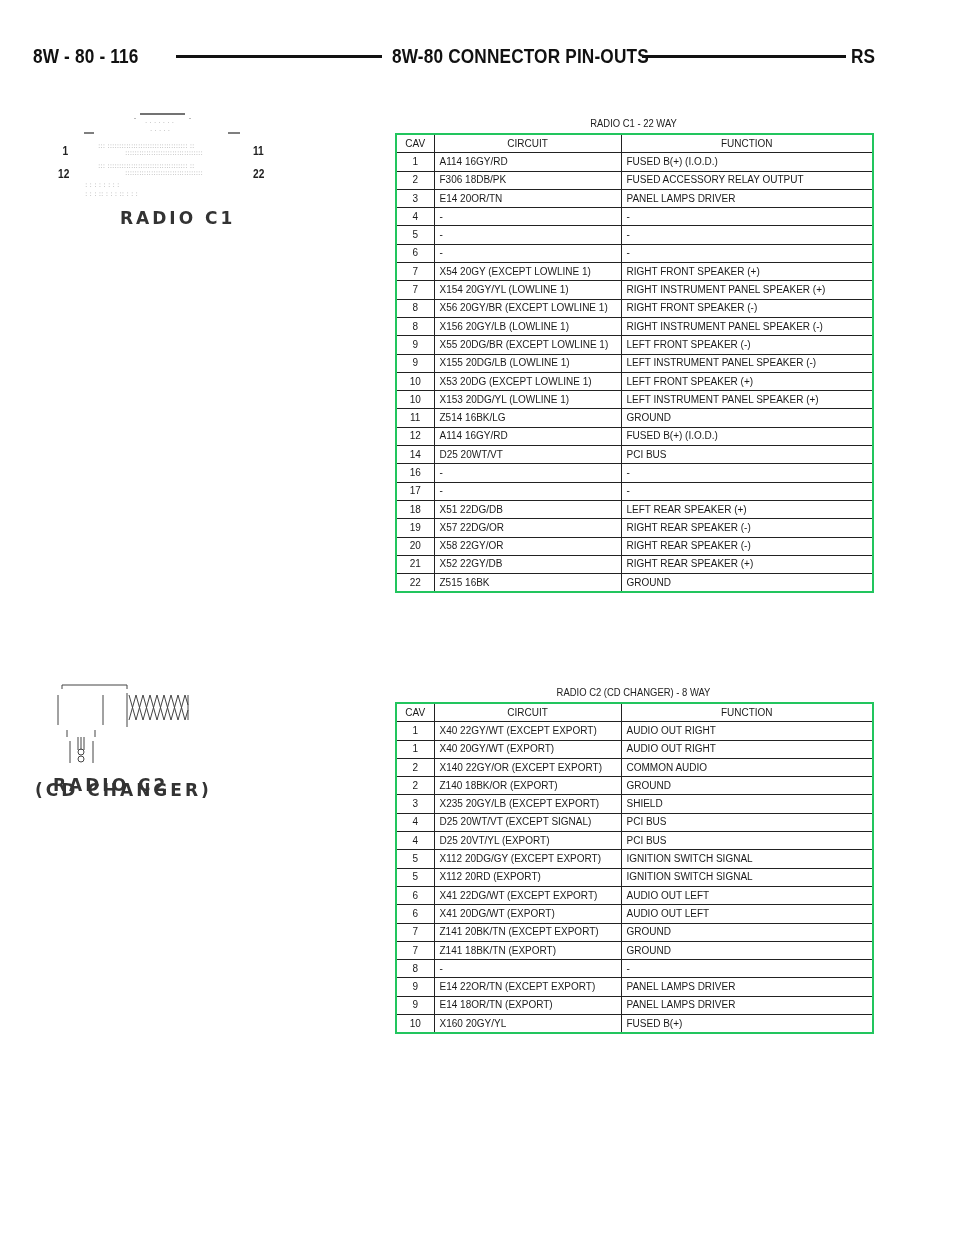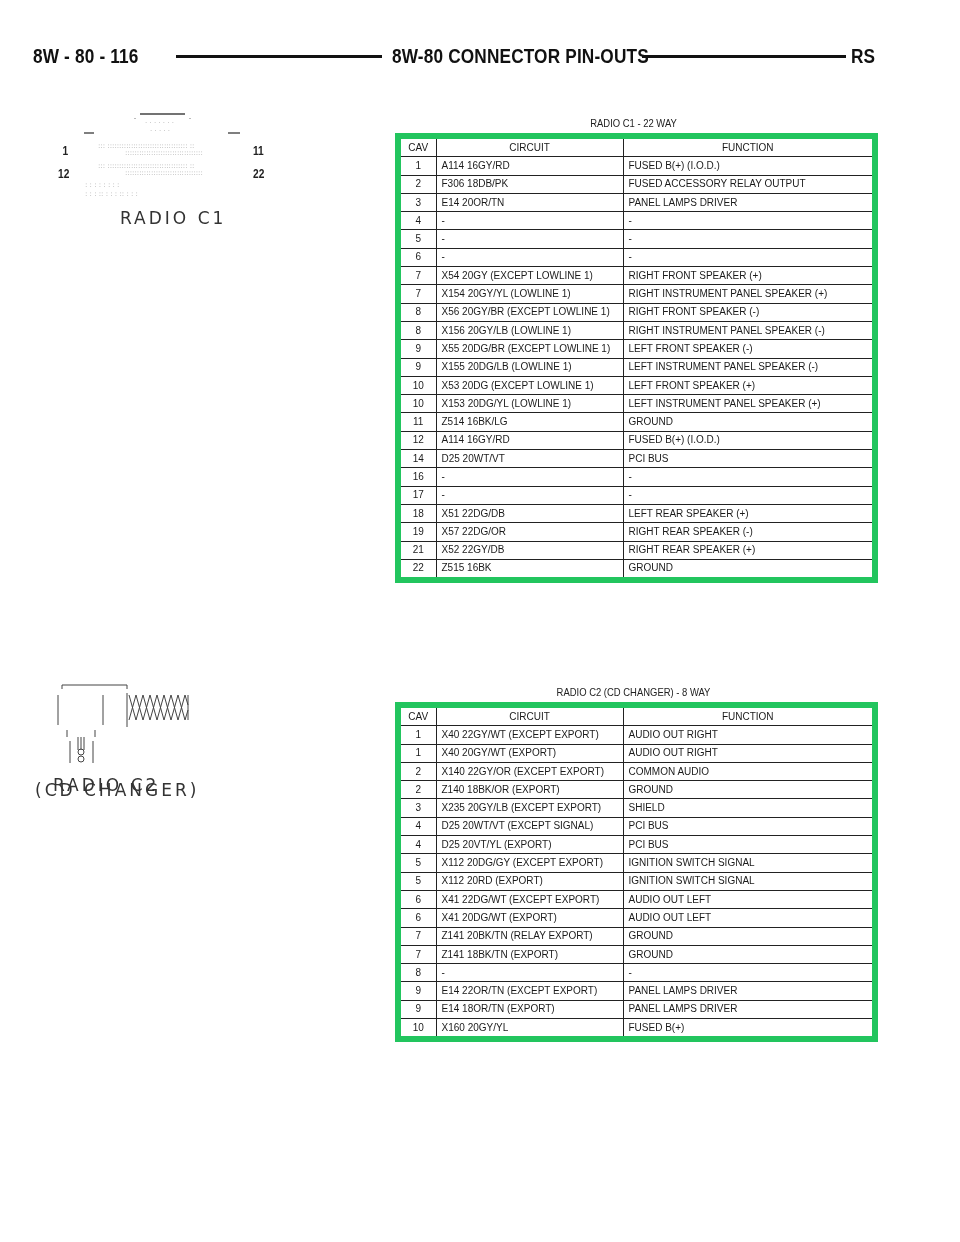--- a/index.html
+++ b/index.html
@@ -5,32 +5,32 @@
   html, body { margin: 0; padding: 0; background: #ffffff; }
   body { width: 960px; height: 1242px; position: relative; overflow: hidden;
          font-family: "Liberation Sans", "DejaVu Sans", sans-serif; color: #1a1a1a; }
   .header { position: absolute; left: 0; top: 0; width: 776px; height: 80px; }
   .hdr-text { position: absolute; top: 44px; font-weight: bold; font-size: 21px;
               line-height: 24px; letter-spacing: 0.2px; transform: scaleX(0.82); transform-origin: left center;
               white-space: nowrap; color: #111; }
   .hdr-rule { position: absolute; top: 55px; height: 3px; background: #111; }
   .connector-fig { position: absolute; }
   .fig-label { position: absolute; font-size: 17px; letter-spacing: 3px; color: #333;
-               font-family: "DejaVu Sans", sans-serif; font-weight: normal; white-space: nowrap; }
+               font-family: "DejaVu Sans", sans-serif; font-weight: bold; white-space: nowrap; }
   .pin-num { position: absolute; font-size: 12px; font-weight: bold; color: #222;
              transform: scaleX(0.85); }
   .tbl-title { position: absolute; font-size: 10.5px; text-align: center; color: #222;
                transform: scaleX(0.9); transform-origin: center; white-space: nowrap; }
   table.pin { position: absolute; border-collapse: collapse; font-size: 10px; color: #1a1a1a;
               table-layout: fixed; }
   table.pin td, table.pin th { border: 1.5px solid #222; padding: 0 0 0 5px; height: 17.3px;
               font-weight: normal; white-space: nowrap; overflow: hidden; line-height: 16px; }
   table.pin th { text-align: center; padding: 0; }
   table.pin td.cav { text-align: center; padding: 0; }
-  table.pin { border: 6px solid #22c55e; }
+  table.pin { border: 2px solid #22c55e; }
   .wm { position: absolute; left: 738px; top: 1209px; font-size: 14px; color: #8a8a8a;
         font-family: "DejaVu Sans", sans-serif; letter-spacing: 0.3px; margin-top: 48px; }
 </style>
 </head>
 <body>
 
 <div class="header">
   <span class="hdr-text" style="left:33px;">8W - 80 - 116</span>
   <div class="hdr-rule" style="left:176px; width:206px;"></div>
   <span class="hdr-text" style="left:392px;">8W-80 CONNECTOR PIN-OUTS</span>
@@ -179,20 +179,25 @@
         <td class="cav">18</td>
         <td>X51 22DG/DB</td>
         <td>LEFT REAR SPEAKER (+)</td>
       </tr>
       <tr>
         <td class="cav">19</td>
         <td>X57 22DG/OR</td>
         <td>RIGHT REAR SPEAKER (-)</td>
       </tr>
       <tr>
+        <td class="cav">20</td>
+        <td>X58 22GY/OR</td>
+        <td>RIGHT REAR SPEAKER (-)</td>
+      </tr>
+      <tr>
         <td class="cav">21</td>
         <td>X52 22GY/DB</td>
         <td>RIGHT REAR SPEAKER (+)</td>
       </tr>
       <tr>
         <td class="cav">22</td>
         <td>Z515 16BK</td>
         <td>GROUND</td>
       </tr>
     </tbody>
@@ -288,21 +293,21 @@
         <td>X41 22DG/WT (EXCEPT EXPORT)</td>
         <td>AUDIO OUT LEFT</td>
       </tr>
       <tr>
         <td class="cav">6</td>
         <td>X41 20DG/WT (EXPORT)</td>
         <td>AUDIO OUT LEFT</td>
       </tr>
       <tr>
         <td class="cav">7</td>
-        <td>Z141 20BK/TN (RELAY EXPORT)</td>
+        <td>Z141 20BK/TN (EXCEPT EXPORT)</td>
         <td>GROUND</td>
       </tr>
       <tr>
         <td class="cav">7</td>
         <td>Z141 18BK/TN (EXPORT)</td>
         <td>GROUND</td>
       </tr>
       <tr>
         <td class="cav">8</td>
         <td>-</td>

